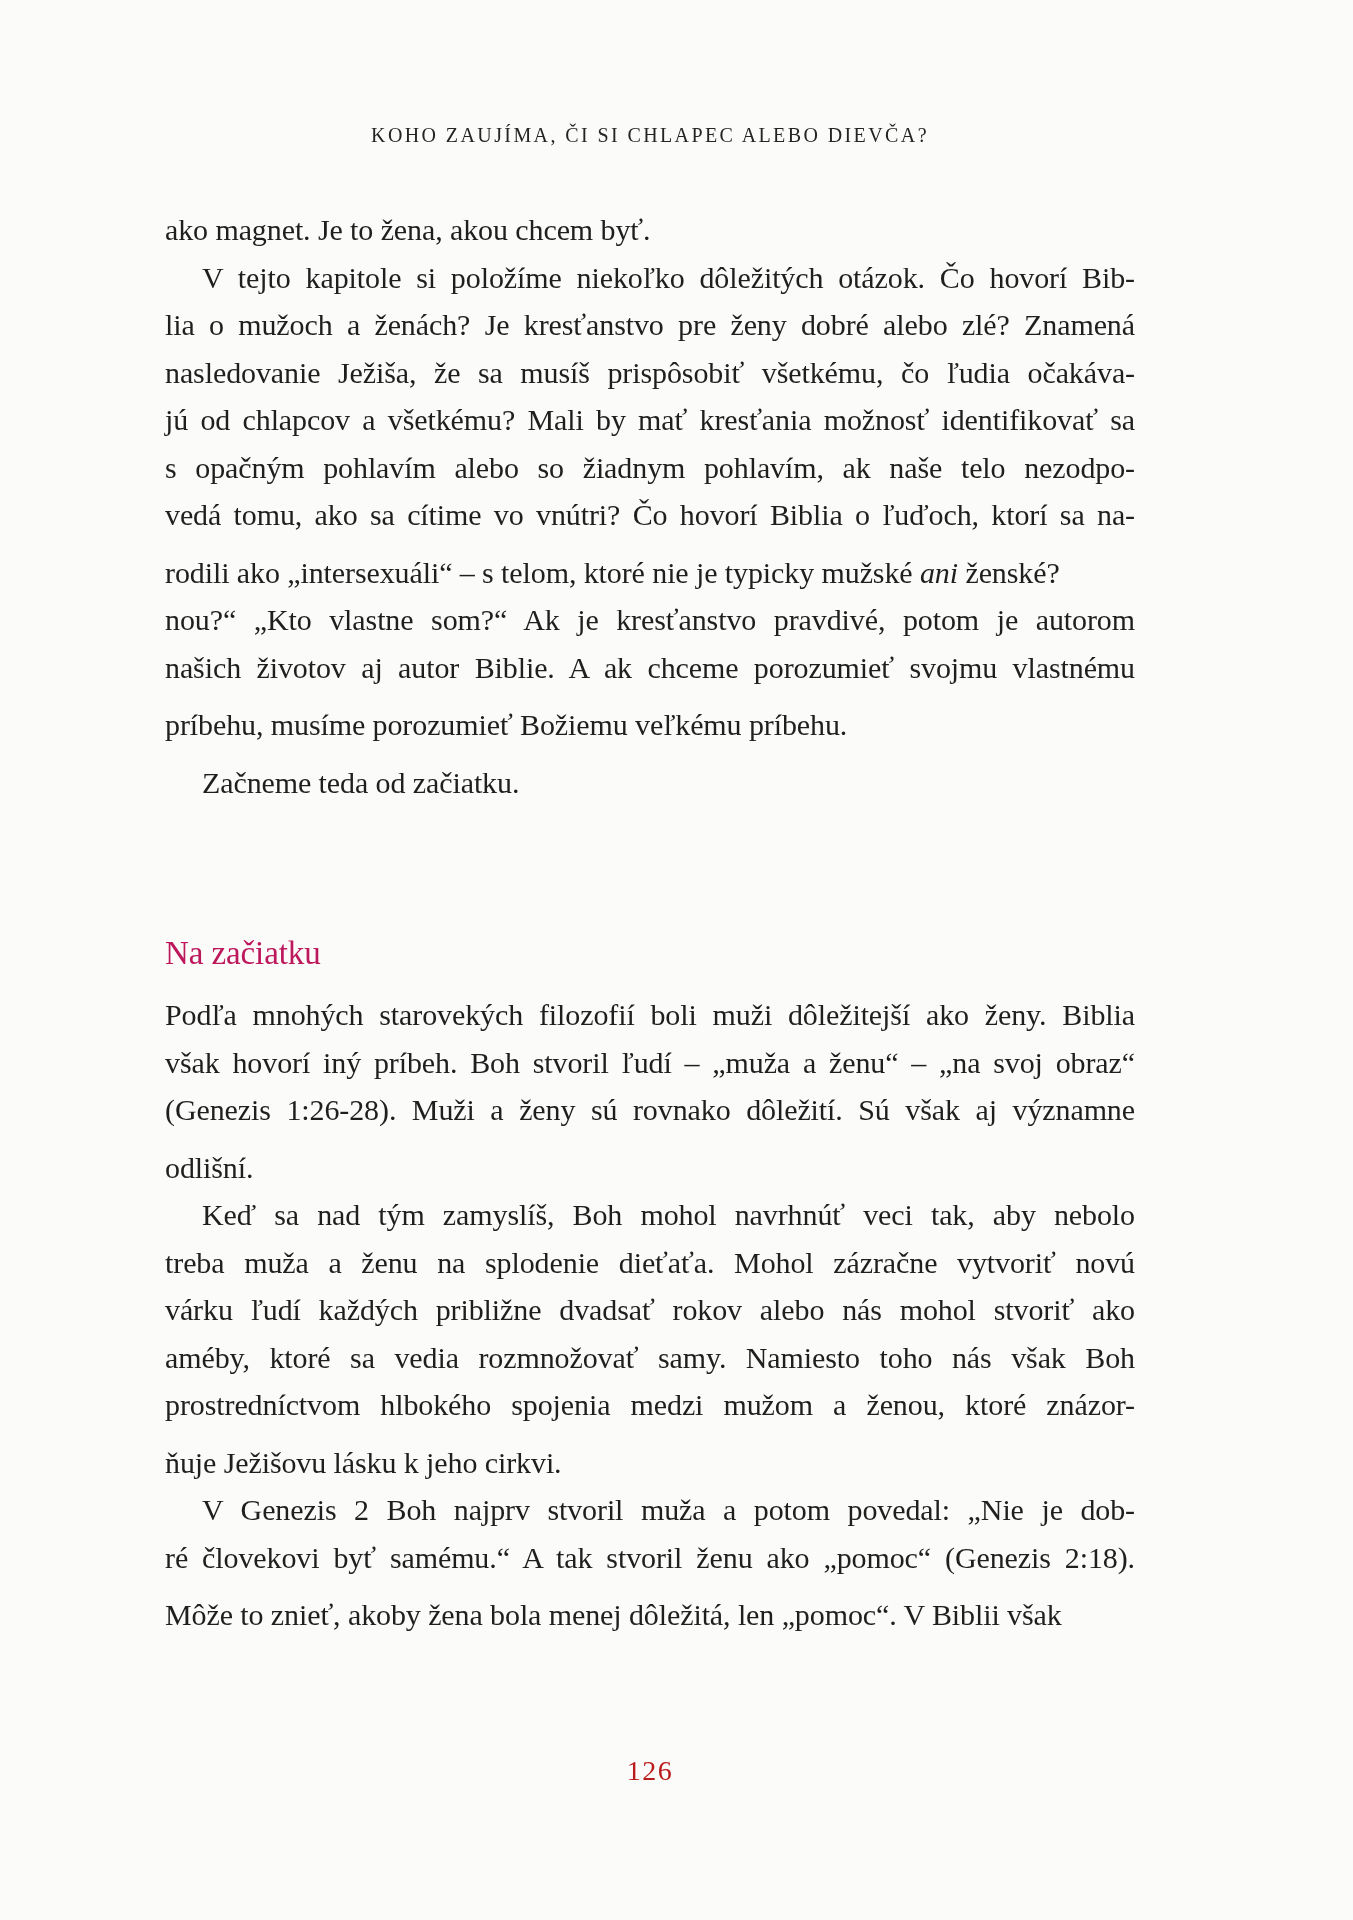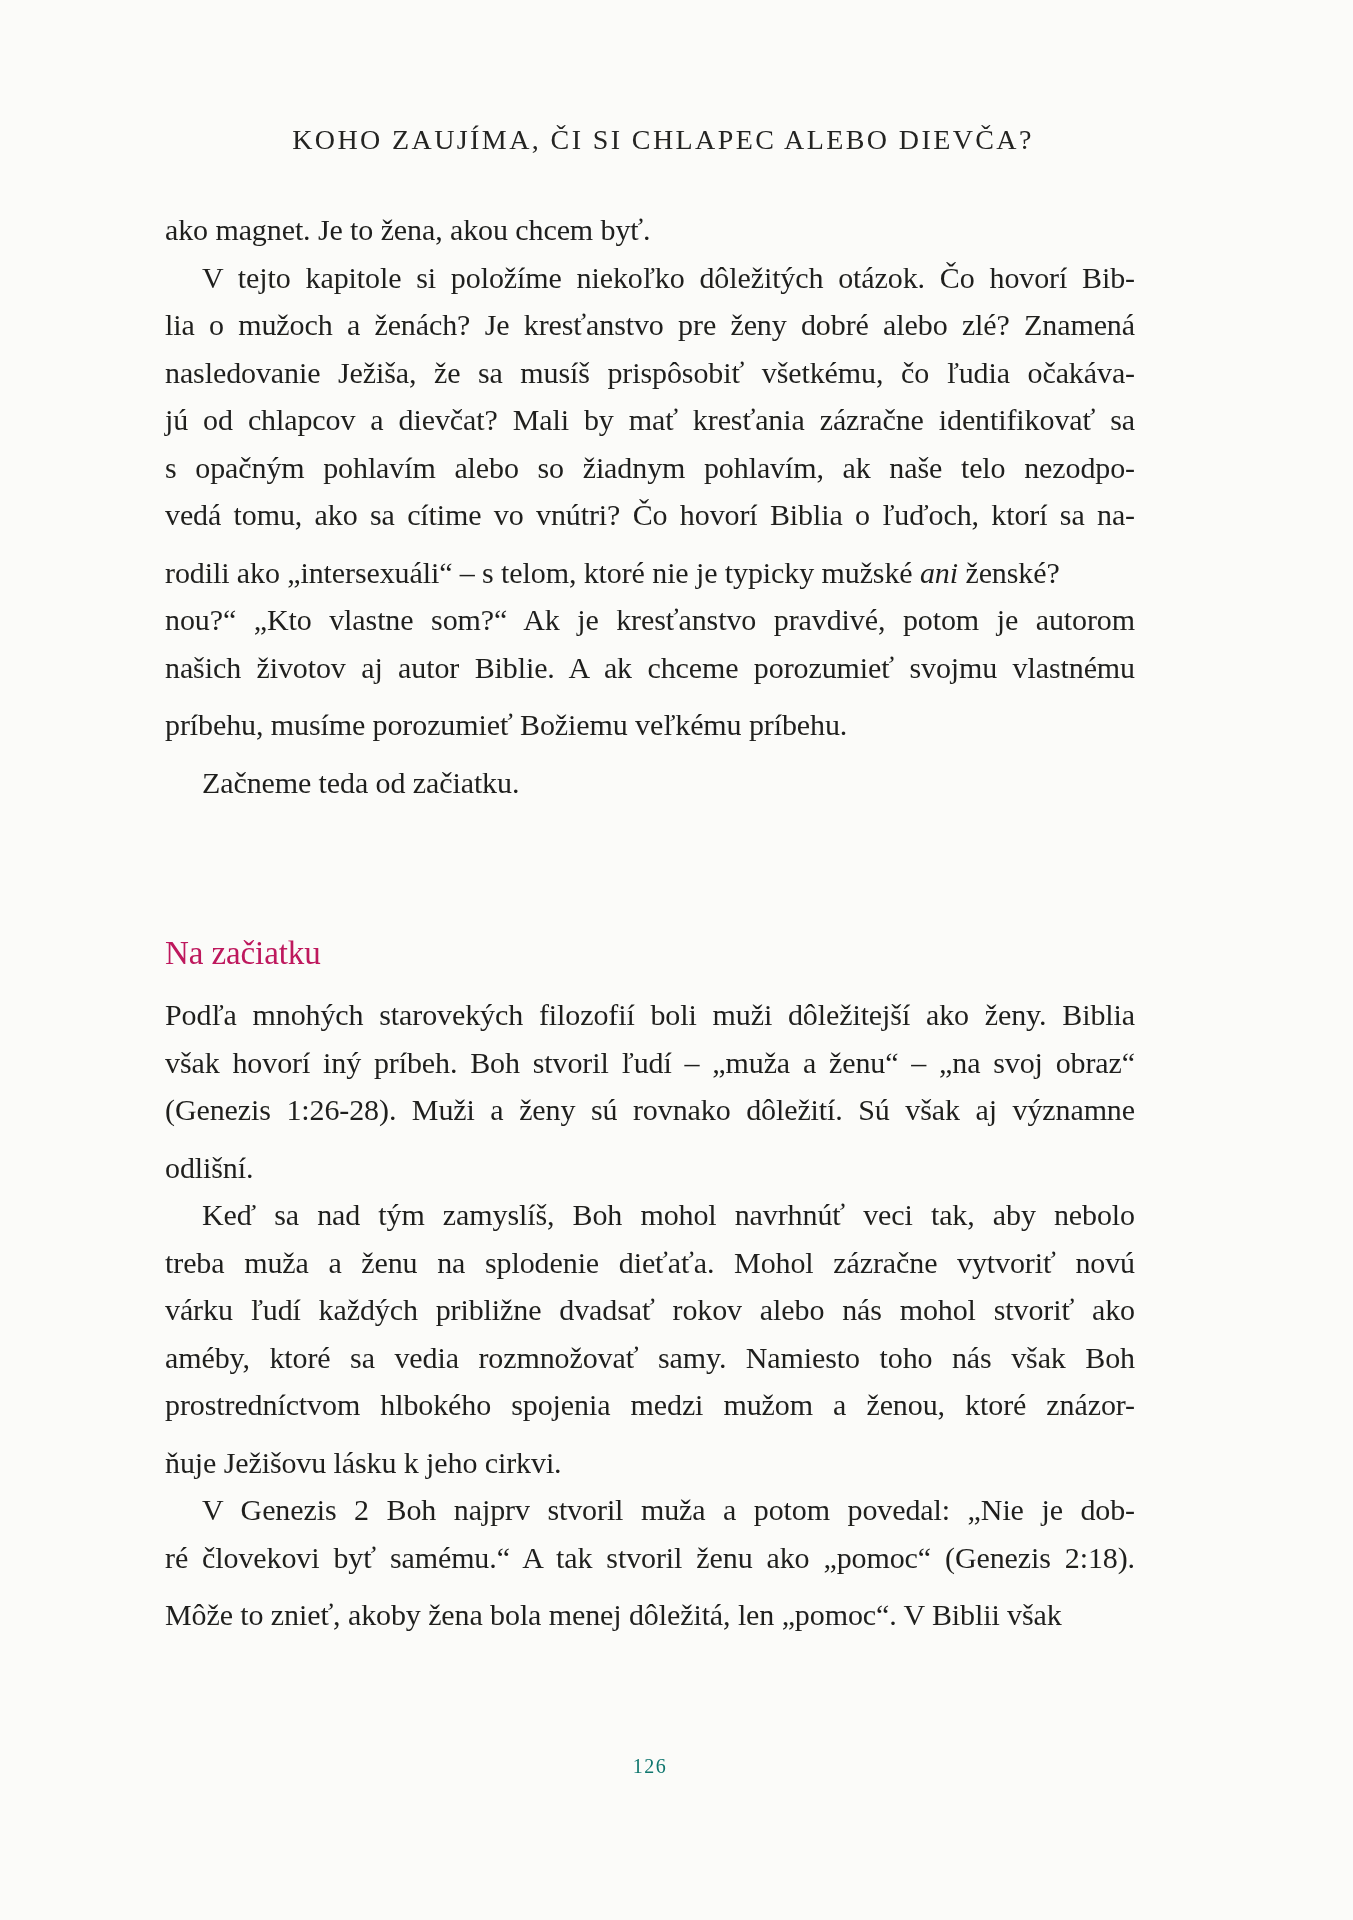--- a/index.html
+++ b/index.html
@@ -8,23 +8,23 @@
     position:relative;
     width:1353px; height:1920px;
     margin:0 auto;
     background:#fbfbf9;
     font-family:"Liberation Serif", "DejaVu Serif", serif;
     color:#1f1f1d;
     overflow:hidden;
   }
   .running-head {
     position:absolute;
-    top:124px; left:178px; width:970px;
+    top:124px; left:165px; width:970px;
     text-align:center;
-    font-size:28px;
+    font-size:20px;
     letter-spacing:2.4px;
     color:#242422;
     white-space:nowrap;
   }
   .body-text {
     position:absolute;
     top:196px; left:165px; width:970px;
     font-size:30px;
     line-height:47.5px;
     letter-spacing:-0.1px;
@@ -43,40 +43,40 @@
     margin-bottom:13px;
     font-size:33px;
     line-height:50px;
     color:#be185d;
     text-align:left;
   }
   .page-number {
     position:absolute;
     top:1755px; left:165px; width:970px;
     text-align:center;
-    font-size:20px;
+    font-size:28px;
     letter-spacing:1.5px;
-    color:#0f766e;
+    color:#b91c1c;
   }
 </style>
 </head>
 <body>
 
 <div class="page">
   <div class="running-head">KOHO ZAUJÍMA, ČI SI CHLAPEC ALEBO DIEVČA?</div>
 
   <div class="body-text">
       <div class="paragraph">
         <div class="text-line last"><span>ako magnet. Je to žena, akou chcem byť.</span></div>
       </div>
       <div class="paragraph">
         <div class="text-line indent"><span>V tejto kapitole si položíme niekoľko dôležitých otázok. Čo hovorí Bib-</span></div>
         <div class="text-line"><span>lia o mužoch a ženách? Je kresťanstvo pre ženy dobré alebo zlé? Znamená</span></div>
         <div class="text-line"><span>nasledovanie Ježiša, že sa musíš prispôsobiť všetkému, čo ľudia očakáva-</span></div>
-        <div class="text-line"><span>jú od chlapcov a dievčat? Mali by mať kresťania zázračne identifikovať sa</span></div>
+        <div class="text-line"><span>jú od chlapcov a všetkému? Mali by mať kresťania možnosť identifikovať sa</span></div>
         <div class="text-line"><span>s  opačným pohlavím alebo so žiadnym pohlavím, ak naše telo nezodpo-</span></div>
         <div class="text-line"><span>vedá tomu, ako sa cítime vo vnútri? Čo hovorí Biblia o ľuďoch, ktorí sa na-</span></div>
         <div class="text-line last"><span>rodili ako „intersexuáli“ – s telom, ktoré nie je typicky mužské </span><em>ani</em><span> ženské?</span></div>
       </div>
       <div class="paragraph">
         <div class="text-line"><span>nou?“ „Kto vlastne som?“ Ak je kresťanstvo pravdivé, potom je autorom</span></div>
         <div class="text-line"><span>našich životov aj autor Biblie. A ak chceme porozumieť svojmu vlastnému</span></div>
         <div class="text-line last"><span>príbehu, musíme porozumieť Božiemu veľkému príbehu.</span></div>
       </div>
       <div class="paragraph">

